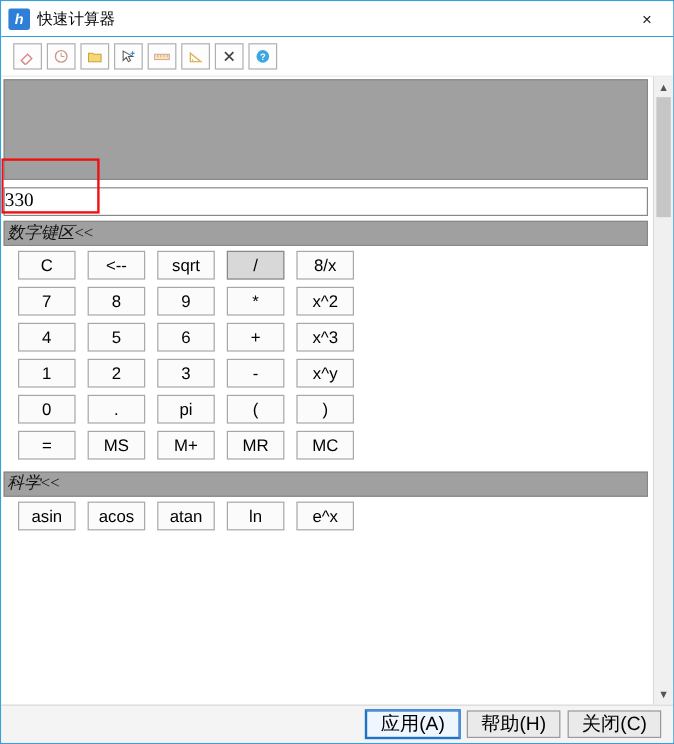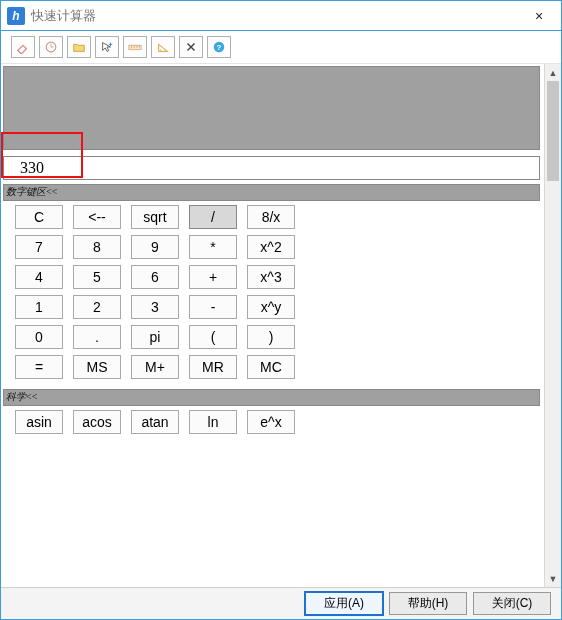--- a/index.html
+++ b/index.html
@@ -29,21 +29,21 @@
     align-items: center; justify-content: center;
     color: #fff;
     font-style: italic;
     font-weight: bold;
     font-size: 12px;
     margin-right: 6px;
     border-radius: 2px;
   }
   .titlebar .title-text {
     flex: 1;
-    color: #737373;
+    color: #000000;
     font-size: 13px;
   }
   .titlebar .close-btn {
     width: 44px; height: 29px;
     display: flex; align-items: center; justify-content: center;
     font-size: 14px;
     color: #222;
     cursor: default;
   }
 
@@ -111,37 +111,37 @@
   
   .input-row {
     margin: 6px 4px 4px 2px;
     position: relative;
   }
   .input-row input {
     width: 100%;
     height: 24px;
     border: 1px solid #888;
     font-size: 16px;
-    padding: 1px 16px;
+    padding: 1px 0;
     font-family: "SimSun", serif;
   }
   .input-highlight {
     position: absolute;
     left: -2px; top: -24px;
     width: 82px; height: 46px;
     border: 2px solid #e11;
     pointer-events: none;
   }
 
   
   .section-header {
     margin: 2px 4px 4px 2px;
     background: #a0a0a0;
     color: #111;
-    font-size: 10px;
+    font-size: 14px;
     padding: 0px 2px 1px 2px;
     border: 1px solid #888;
     font-family: "SimSun", serif;
     font-style: italic;
     cursor: default;
   }
   .section-header .chevrons {
     font-style: normal;
   }
 
@@ -179,21 +179,21 @@
     align-items: center;
     gap: 6px;
     padding: 0 10px;
     background: #f4f4f4;
   }
   .footer button {
     min-width: 78px;
     height: 23px;
     border: 1px solid #999;
     background: #eaeaea;
-    font-size: 12px;
+    font-size: 16px;
     font-family: "SimSun","Microsoft YaHei",sans-serif;
     padding: 0 8px;
     cursor: default;
   }
   .footer button.default {
     border: 1px solid #1e72c8;
     outline: 1px solid #1e72c8;
     background: #eef6ff;
   }
 </style>

